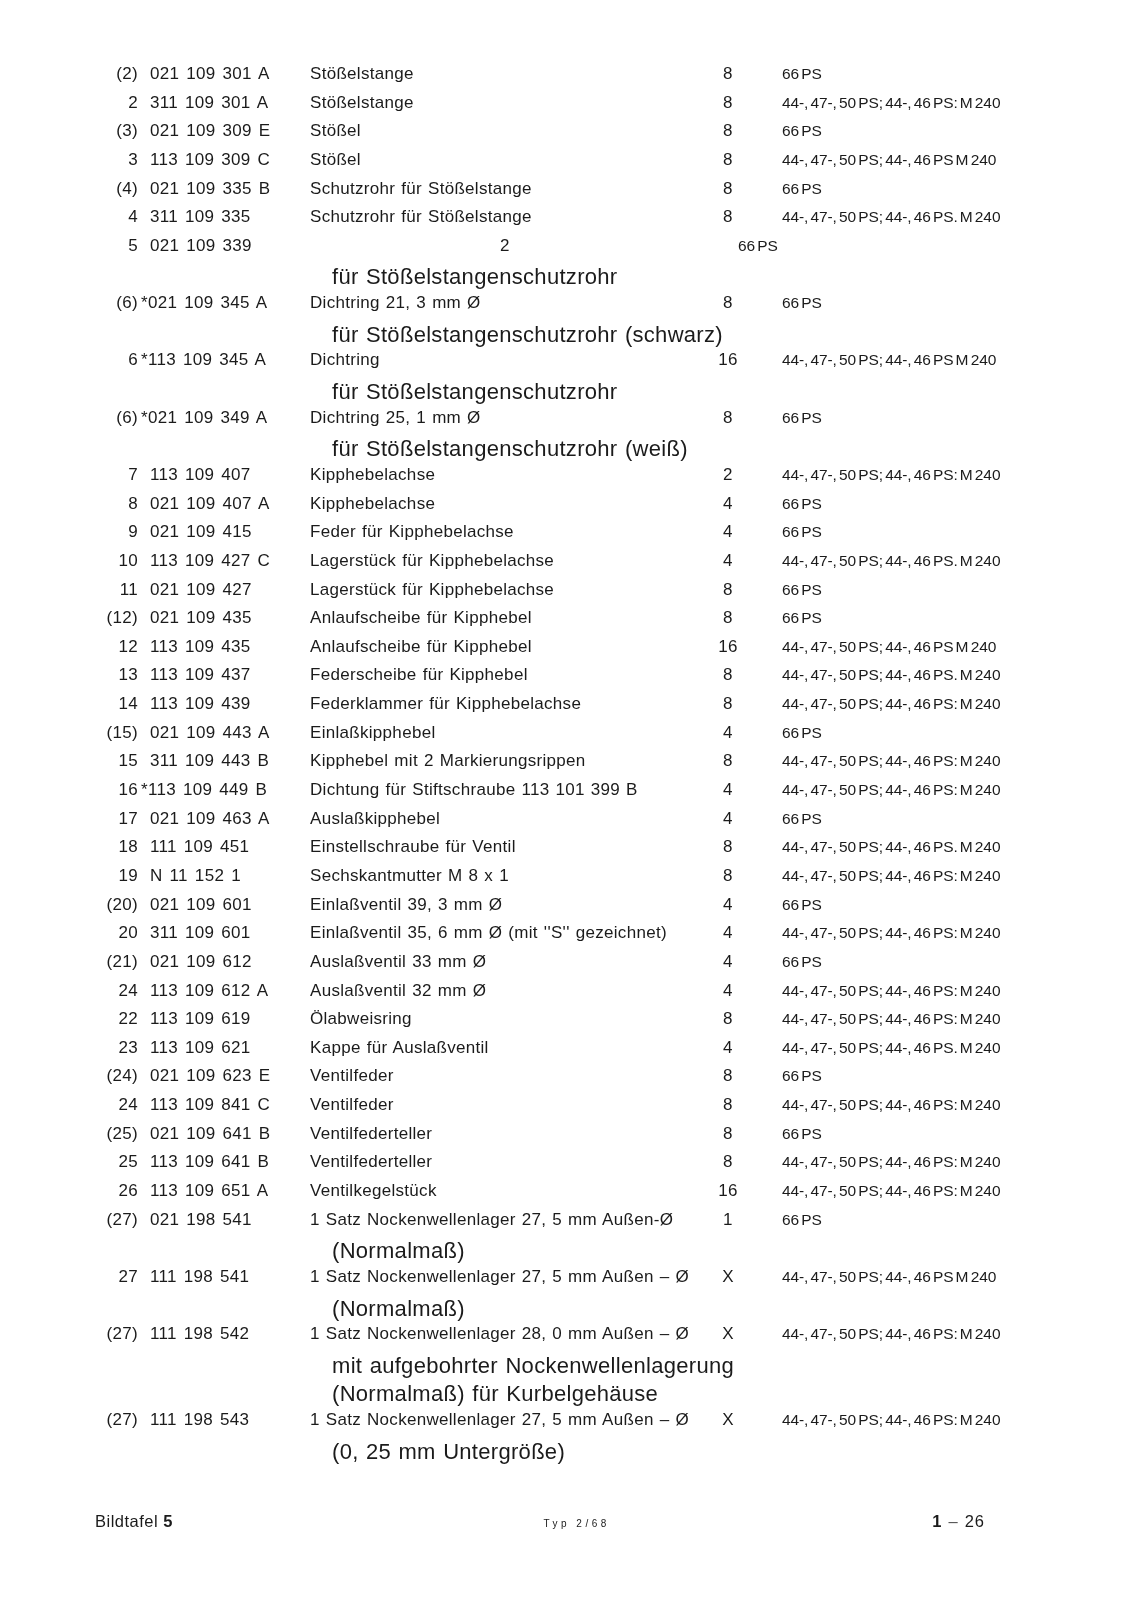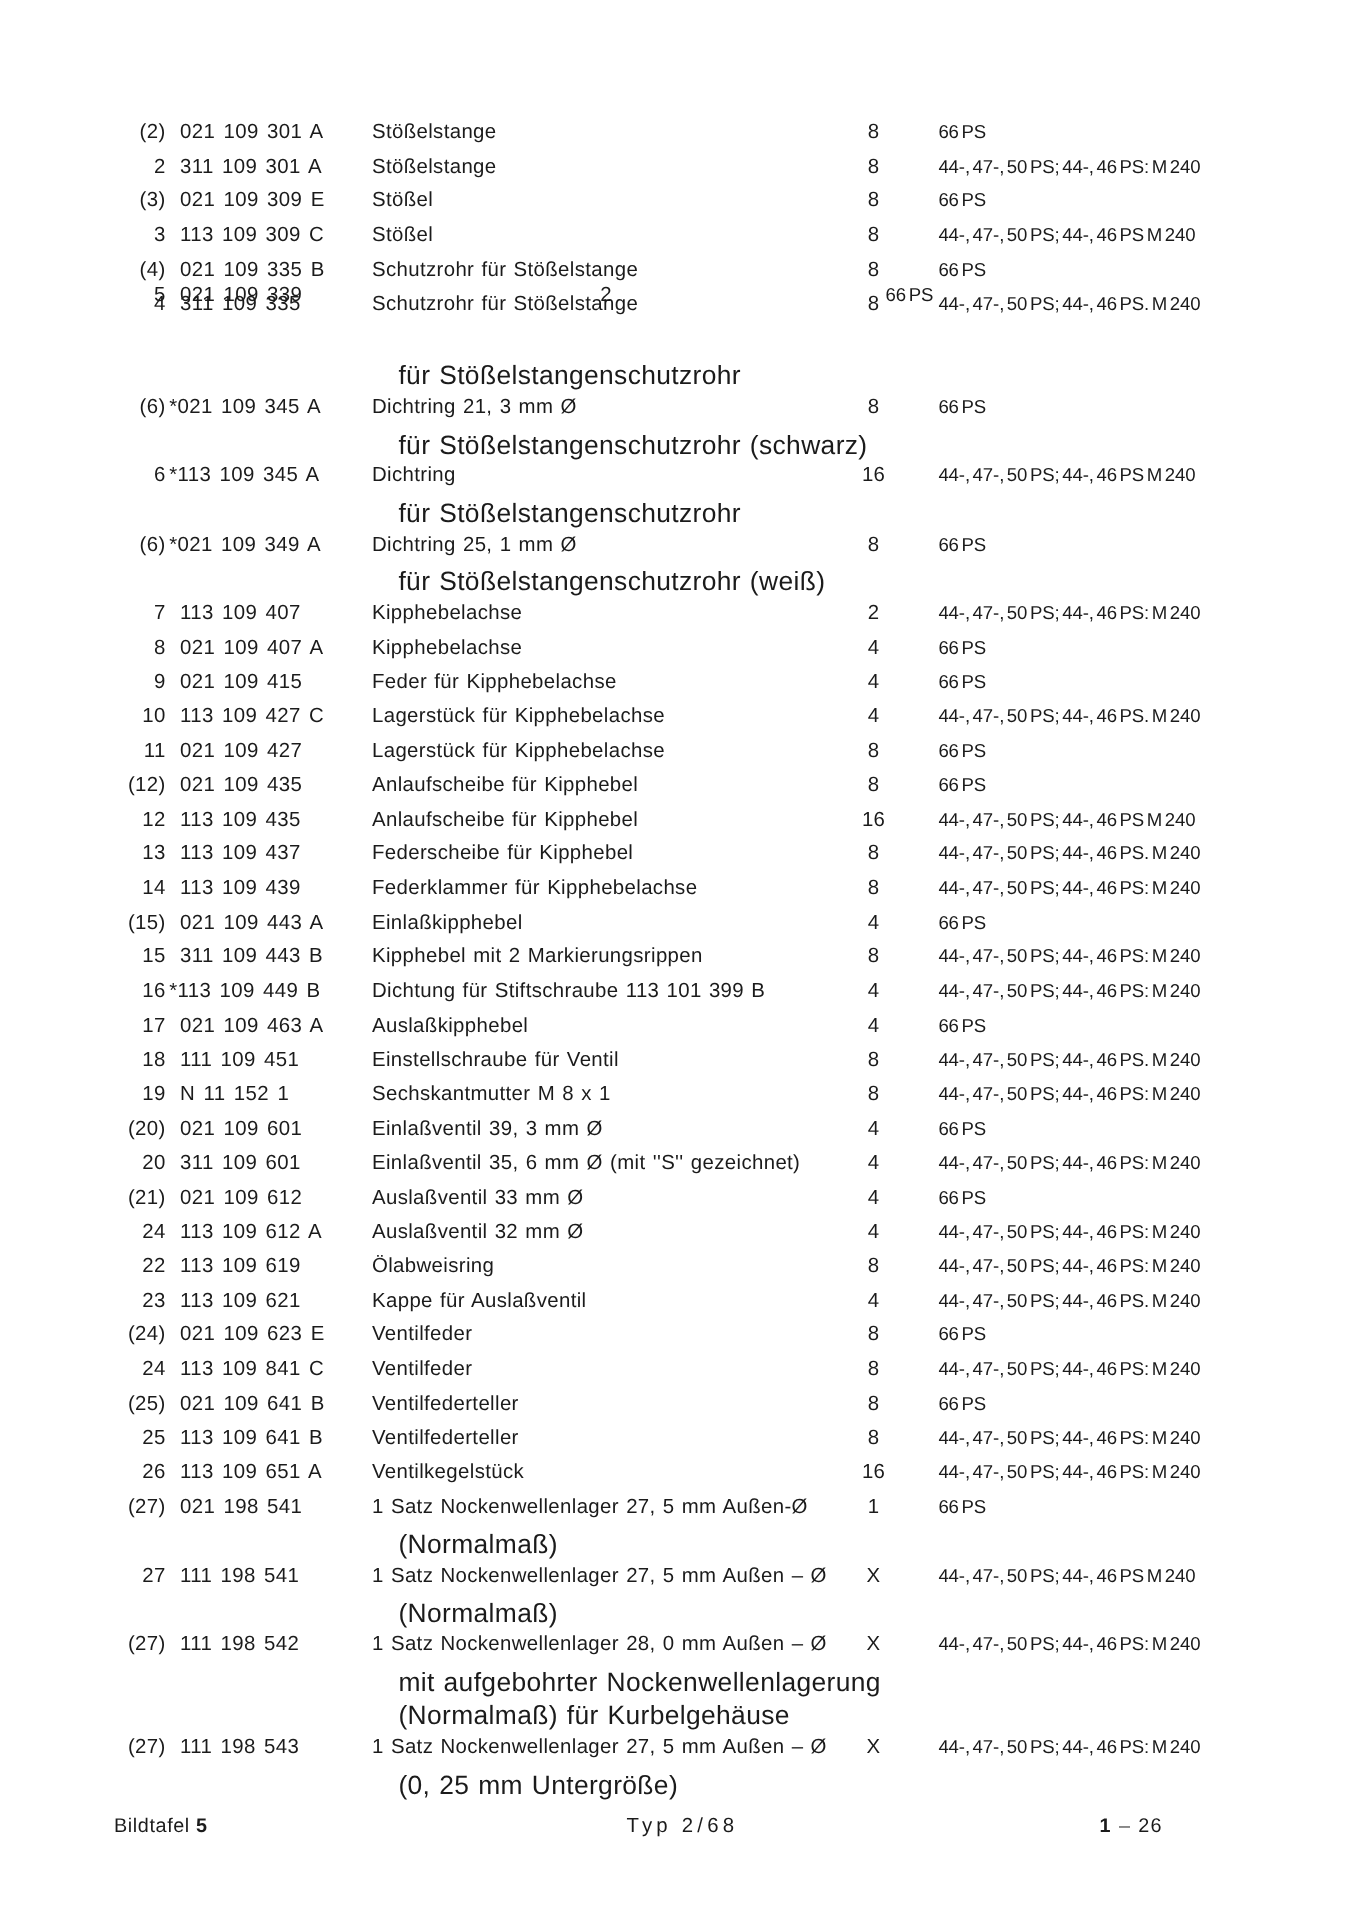--- a/index.html
+++ b/index.html
@@ -25,43 +25,43 @@
     column-gap: 12px;
     height: 28.65px;
     align-items: baseline;
     font-size: 17px;
     letter-spacing: 0.3px;
     white-space: nowrap;
   }
   .c-pos  { text-align: right; font-variant-numeric: tabular-nums; }
   .c-part { word-spacing: 2px; }
   .c-part.has-star { text-indent: -9px; }
-  .c-desc { word-spacing: 1px; overflow: visible; margin-top: 36px; }
+  .c-desc { word-spacing: 1px; overflow: visible; }
   .row.indent .c-desc { padding-left: 22px; font-size: 22px; }
   .c-qty  { text-align: center; }
   .c-var  {
     padding-left: 26px;
     font-size: 15.5px;
     letter-spacing: -0.1px;
     word-spacing: -2px;
   }
   .footer {
     position: absolute;
     top: 1512px;
     left: 95px;
-    right: 168px;
+    right: 152px;
     display: flex;
     justify-content: space-between;
     align-items: baseline;
     font-size: 16.5px;
     letter-spacing: 0.5px;
   }
   .f-left b, .f-right b { font-weight: bold; }
   .f-center {
-    font-size: 17px;
+    font-size: 10px;
     letter-spacing: 3.5px;
     transform: translateX(24px);
   }
   .f-right { letter-spacing: 1px; }
   .f-right .dash { color: #555; padding: 0 6px; }
 </style>
 </head>
 <body>
 
 <div class="page">

